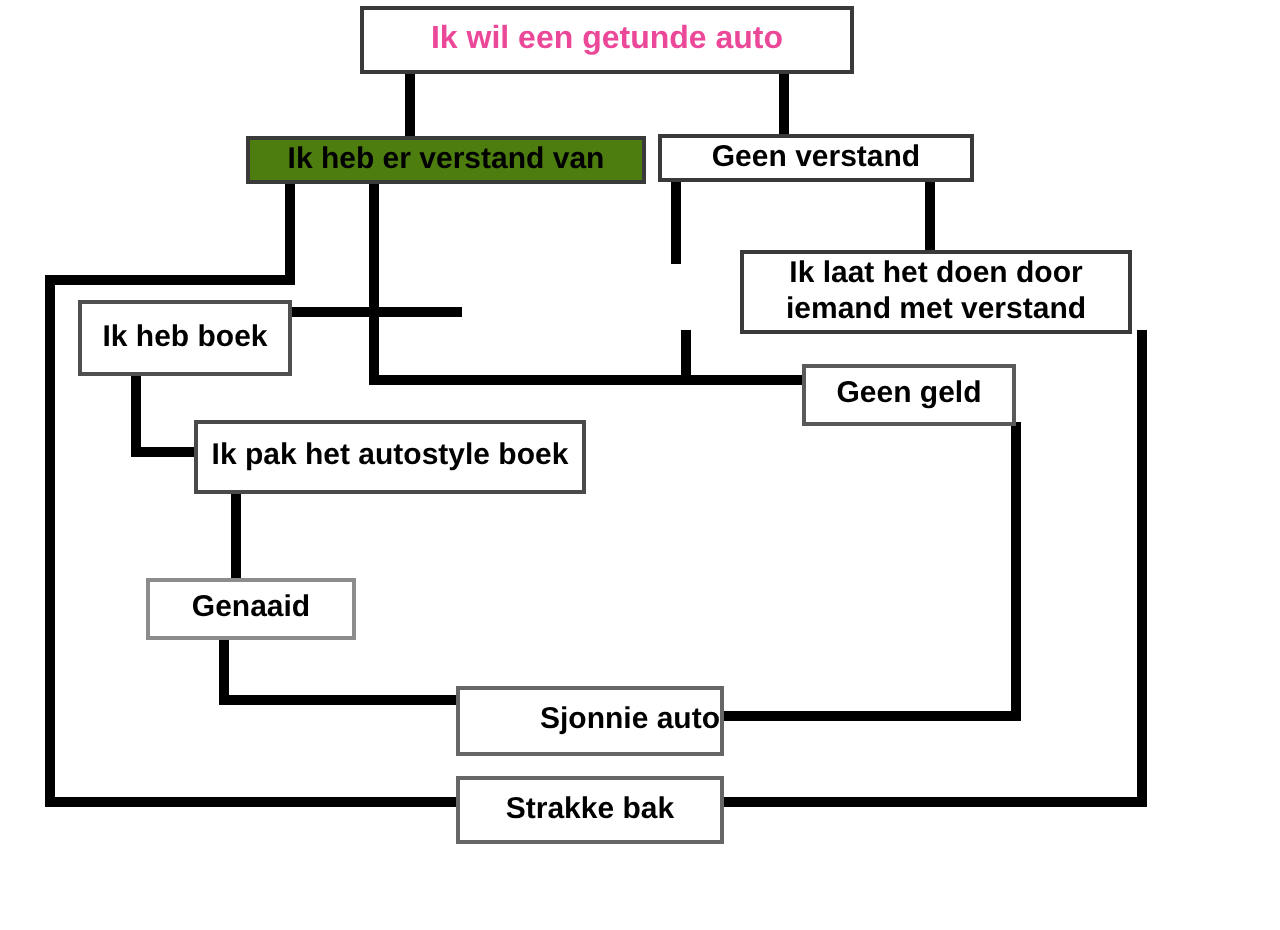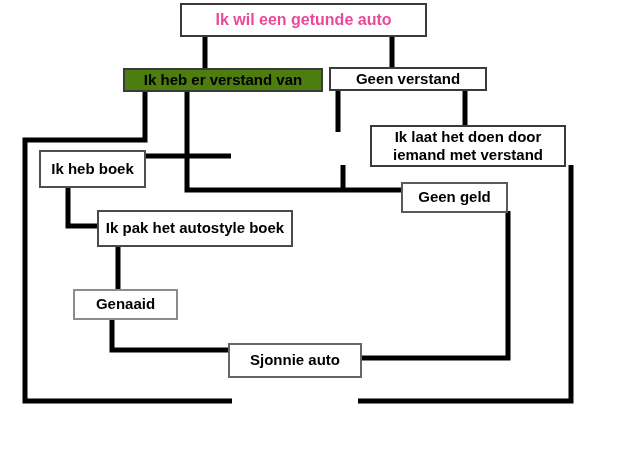--- a/index.html
+++ b/index.html
@@ -71,16 +71,19 @@
     </div>
     <div class="flow-node" style="left: 401px; top: 182px; width: 107px; height: 31px; border: 2px solid rgb(90, 90, 90); background: rgb(255, 255, 255); color: rgb(0, 0, 0); font-size: 15px;">
       <span>Geen geld</span>
     </div>
     <div class="flow-node" style="left: 97px; top: 210px; width: 196px; height: 37px; border: 2px solid rgb(74, 74, 74); background: rgb(255, 255, 255); color: rgb(0, 0, 0); font-size: 15px;">
       <span>Ik pak het autostyle boek</span>
     </div>
     <div class="flow-node" style="left: 58px; top: 289px; width: 105px; height: 31px; border: 2px solid rgb(140, 140, 140); background: rgb(255, 255, 255); color: rgb(0, 0, 0); font-size: 15px; margin-left: 15px;">
       <span>Genaaid</span>
     </div>
-    <div class="flow-node" style="left: 228px; top: 343px; width: 134px; height: 35px; border: 2px solid rgb(102, 102, 102); background: rgb(255, 255, 255); color: rgb(0, 0, 0); font-size: 15px;">
+    <div class="flow-node" style="left: 228px; top: 343px; width: 134px; height: 35px; border: 2px solid rgb(102, 102, 102); background: rgb(255, 255, 255); color: rgb(0, 0, 0); font-size: 15px; justify-content: flex-end;">
       <span>Sjonnie auto</span>
+    </div>
+    <div class="flow-node" style="left: 228px; top: 388px; width: 134px; height: 34px; border: 2px solid rgb(102, 102, 102); background: rgb(255, 255, 255); color: rgb(0, 0, 0); font-size: 15px;">
+      <span>Strakke bak</span>
     </div>
   </div>
 
 </body></html>

